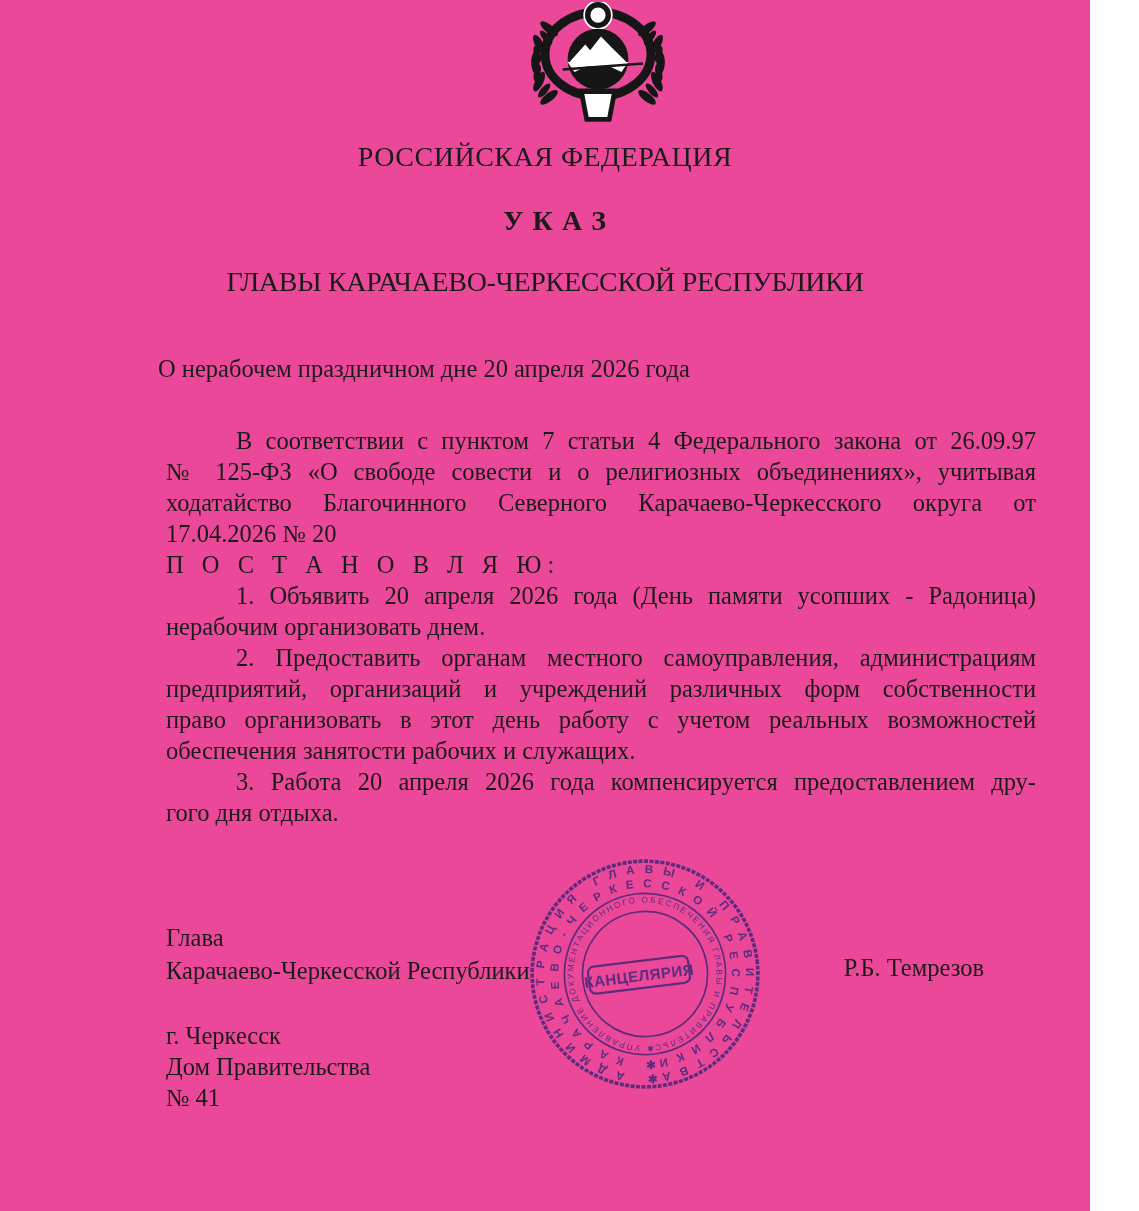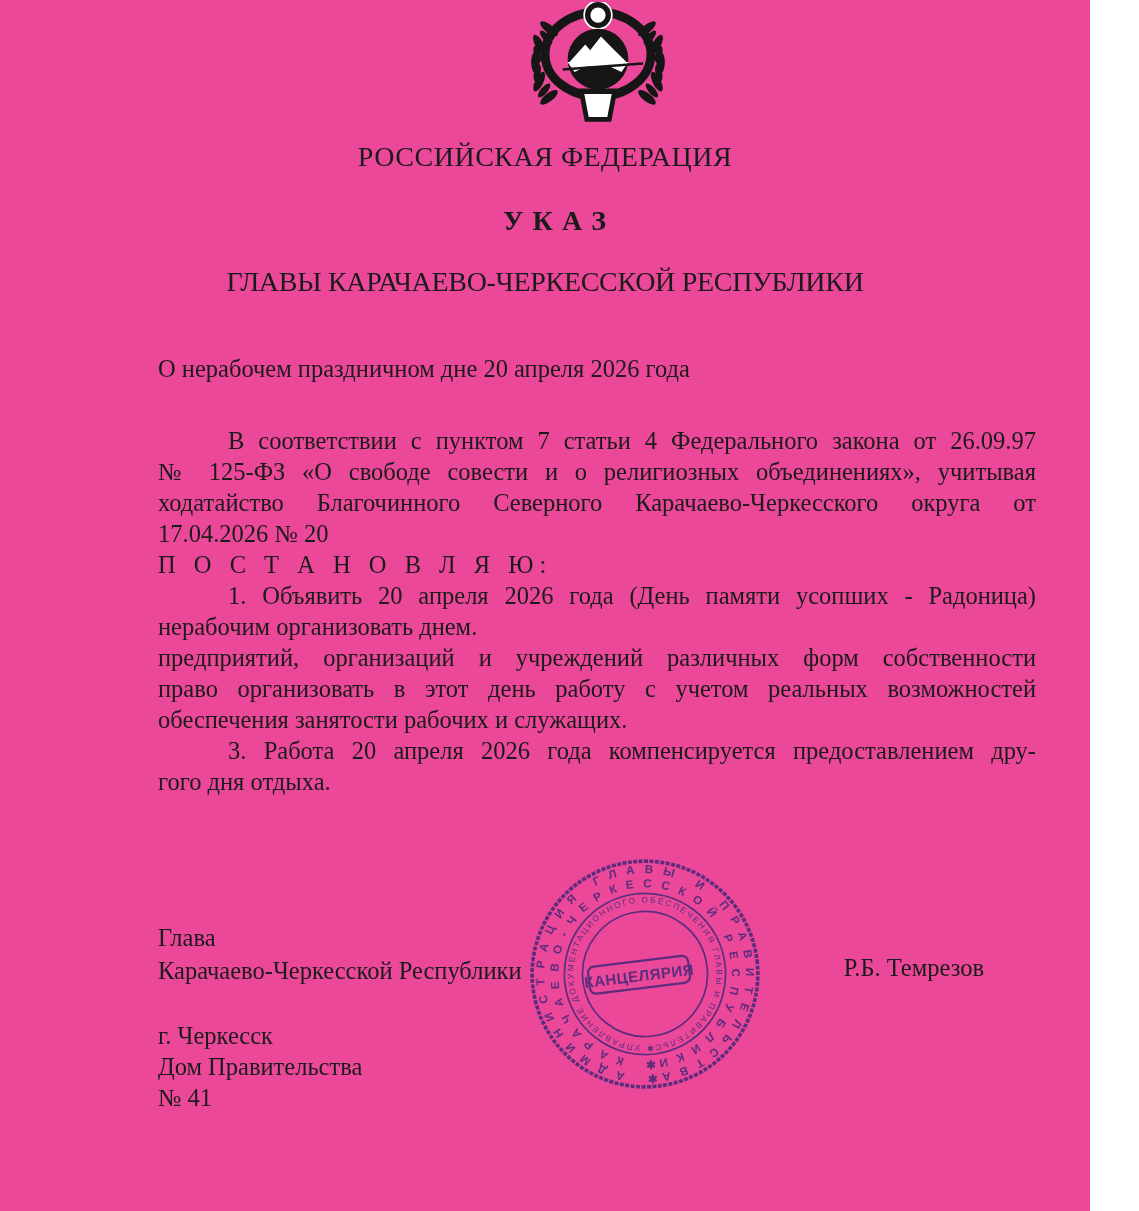--- a/index.html
+++ b/index.html
@@ -6,21 +6,21 @@
   .page{
     position:relative;width:1090px;height:1211px;background:#ec4899;
     font-family:"Liberation Serif",serif;color:#1b1b1b;overflow:hidden;
   }
   .centered{position:absolute;left:0;width:100%;text-align:center;}
   .h1{top:141px;font-size:28px;letter-spacing:0.5px;}
   .h2{top:205px;font-size:28px;font-weight:bold;letter-spacing:1px;margin-left:10px;}
   .h3{top:266px;font-size:28px;letter-spacing:-0.3px;}
   .subject{position:absolute;left:158px;top:335px;font-size:24.5px;margin-top:20px;}
   .bodytext{position:absolute;left:158px;top:425px;width:878px;font-size:24.5px;line-height:31px;}
-  .line{display:block;}
+  .line{display:block;margin-left:8px;}
   .jline{text-align:justify;text-align-last:justify;}
   .indent{padding-left:70px;}
   .resolve{letter-spacing:6px;}
   .sig{position:absolute;left:158px;top:921px;font-size:24.5px;line-height:33px;}
   .sig-name{position:absolute;top:954px;right:106px;font-size:24.5px;}
   .footer{position:absolute;left:158px;top:1020px;font-size:24.5px;line-height:31px;}
   .emblem{position:absolute;left:500px;top:2px;width:196px;height:128px;}
   .stamp{position:absolute;left:514px;top:843px;width:262px;height:262px;mix-blend-mode:multiply;opacity:0.85;}
   .stamp .ink{stroke:#4a87c7;fill:none;}
   .stamp text{fill:#4a87c7;stroke:none;font-family:"Liberation Sans",sans-serif;}
@@ -87,20 +87,21 @@
   <div class="subject">О нерабочем праздничном дне 20 апреля 2026 года</div>
 
   <div class="bodytext">
     <span class="line jline indent">В соответствии с пунктом 7 статьи 4 Федерального закона от 26.09.97</span>
     <span class="line jline">№ 125-ФЗ «О свободе совести и о религиозных объединениях», учитывая</span>
     <span class="line jline">ходатайство Благочинного Северного Карачаево-Черкесского округа от</span>
     <span class="line">17.04.2026 № 20</span>
     <span class="line resolve">П О С Т А Н О В Л Я Ю:</span>
     <span class="line jline indent">1. Объявить 20 апреля 2026 года (День памяти усопших - Радоница)</span>
     <span class="line">нерабочим организовать днем.</span>
+    <span class="line jline indent">2. Предоставить органам местного самоуправления, администрациям</span>
     <span class="line jline">предприятий, организаций и учреждений различных форм собственности</span>
     <span class="line jline">право организовать в этот день работу с учетом реальных возможностей</span>
     <span class="line">обеспечения занятости рабочих и служащих.</span>
     <span class="line jline indent">3. Работа 20 апреля 2026 года компенсируется предоставлением дру-</span>
     <span class="line">гого дня отдыха.</span>
   </div>
 
   <div class="sig">
     <span class="line">Глава</span>
     <span class="line">Карачаево-Черкесской Республики</span>

